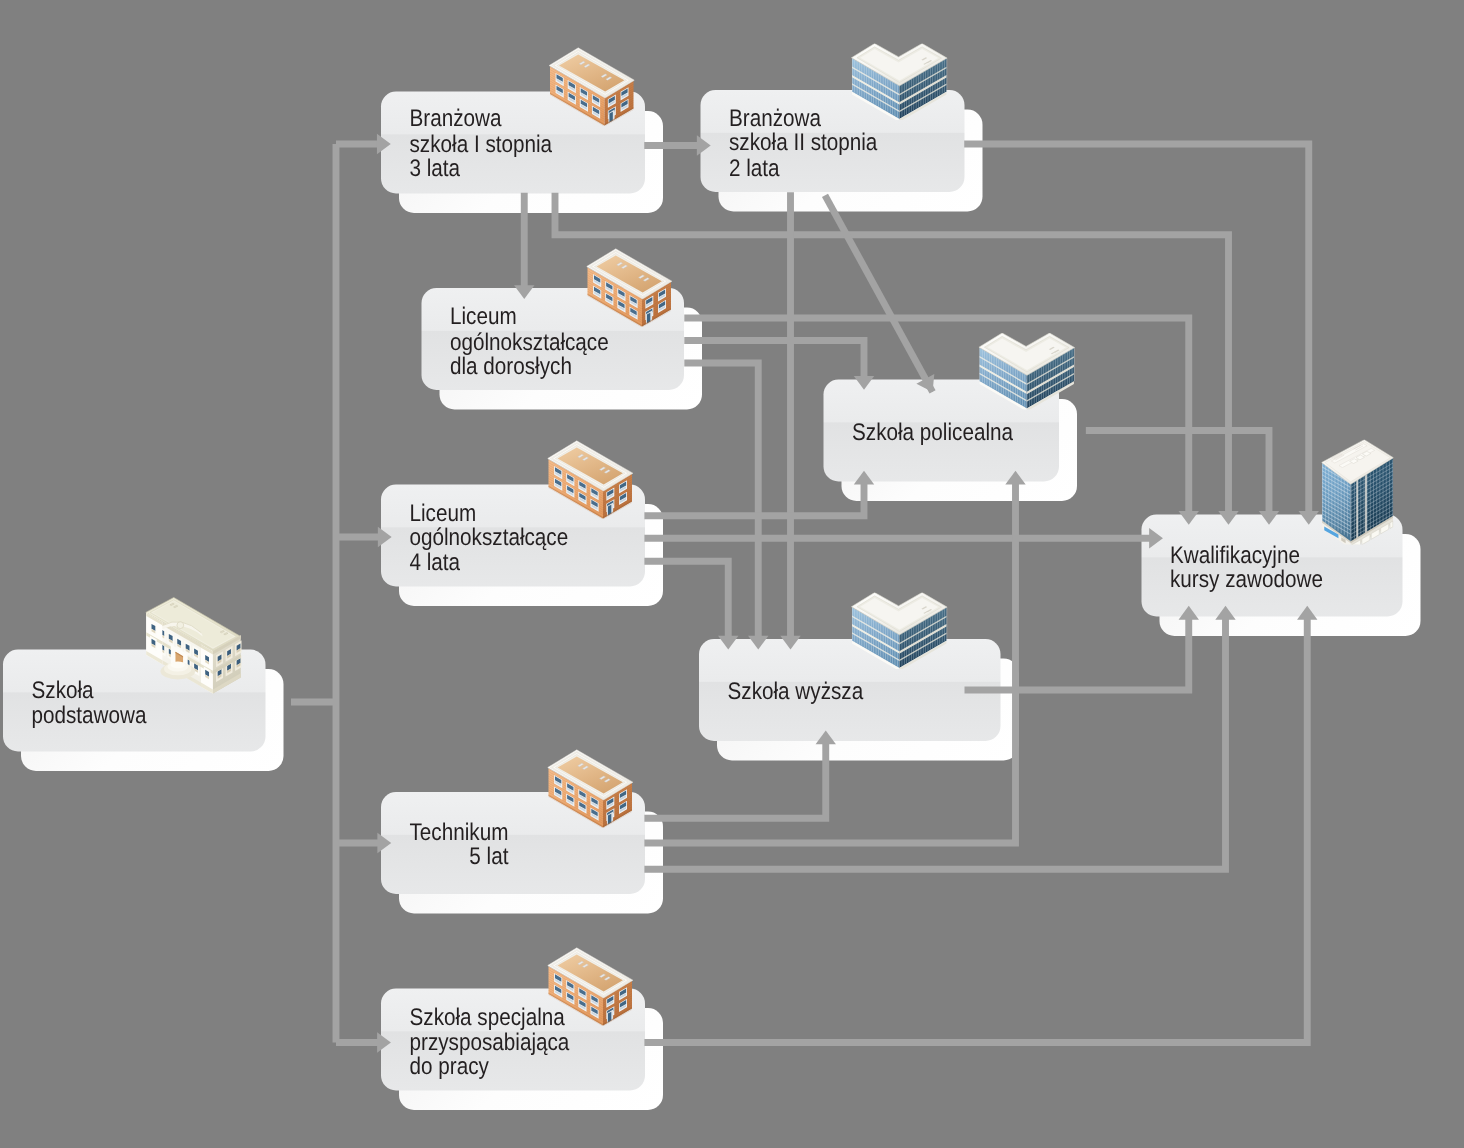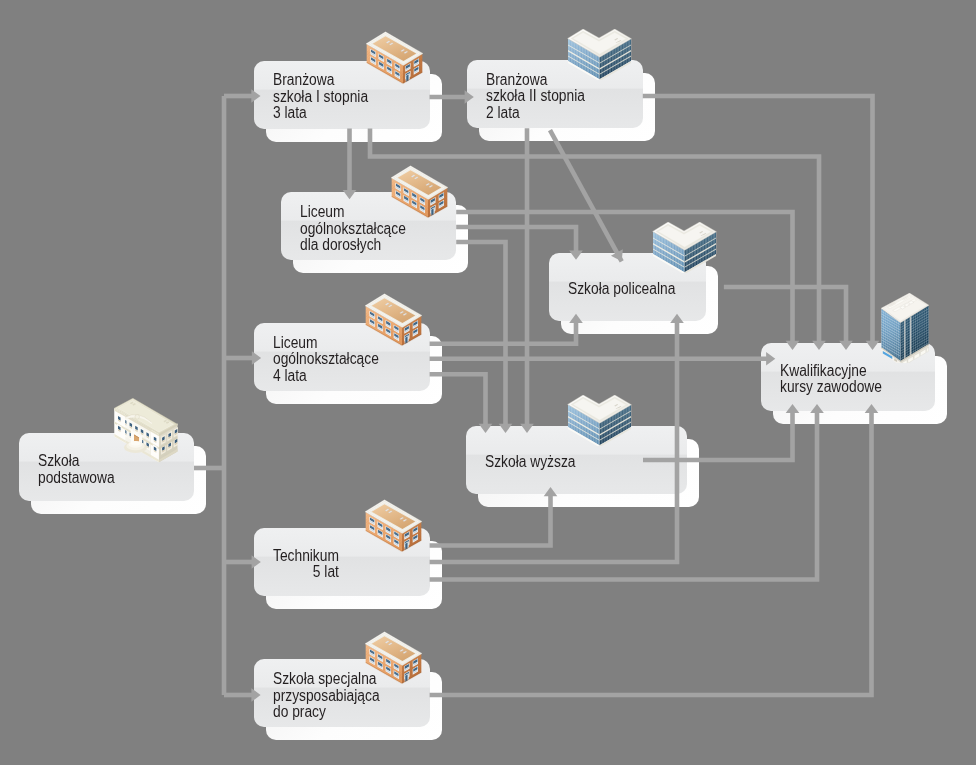--- a/index.html
+++ b/index.html
@@ -118,21 +118,21 @@
       <g>
         <path d="M 723.9 287 L 846 287 L 846 341.9" fill="none" stroke="#a3a3a3" stroke-width="4.6" stroke-linejoin="miter" stroke-linecap="butt"></path>
         <path d="M 846 349.9 L 839.2 340.7 L 852.8 340.7 Z" fill="#a3a3a3"></path>
       </g>
       <g>
         <path d="M 643 460 L 792.5 460 L 792.5 411.9" fill="none" stroke="#a3a3a3" stroke-width="4.6" stroke-linejoin="miter" stroke-linecap="butt"></path>
         <path d="M 792.5 403.9 L 785.7 413.09999999999997 L 799.3 413.09999999999997 Z" fill="#a3a3a3"></path>
       </g>
     </svg>
   <div id="nodes">
-      <div class="node" style="left: 19px; top: 433px; width: 175px; height: 68px;">
+      <div class="node" style="left: 2px; top: 433px; width: 175px; height: 68px;">
         <div class="shadow"></div>
         <div class="body"></div>
         <div class="label"><span>Szkoła
 podstawowa</span></div>
         <div class="icon" style="left: 94.5px; top: -35px; width: 64px; height: 67px;"><svg viewBox="0 0 91 95" width="64" height="67">
   <defs>
     <linearGradient id="csR" x1="0.1" y1="0" x2="0.9" y2="0.8">
       <stop offset="0" stop-color="#f0eedb"></stop>
                 <stop offset="0.5" stop-color="#eae8d3"></stop>
                 <stop offset="1" stop-color="#dfdcc4"></stop>
@@ -983,21 +983,21 @@
   <polygon points="7.4,11.9 19.4,4.6 39.4,15.8 59.1,4.6 72.6,12.2 40.2,31.0" fill="#f6f5f1"></polygon>
   <g fill="#d8d5cb">
     <polygon points="58.5,13.6 62.2,11.4 63.4,12.1 59.7,14.3"></polygon>
     <polygon points="62.6,15.9 66.3,13.7 67.5,14.4 63.8,16.6"></polygon>
     <polygon points="60.2,17.2 63.0,15.6 63.9,16.1 61.1,17.7"></polygon>
   </g>
   <polygon points="0.5,40.3 40,63.2 40,65.6 0.5,42.7" fill="#fbfaf6"></polygon>
   <polygon points="40,63.2 79.5,40.3 79.5,42.7 40,65.6" fill="#e6e4db"></polygon>
   </svg></div>
       </div>
-      <div class="node" style="left: 466.4px; top: 426px; width: 201px; height: 68px; padding-left: 20px;">
+      <div class="node" style="left: 466.4px; top: 426px; width: 201px; height: 68px;">
         <div class="shadow"></div>
         <div class="body"></div>
         <div class="label"><span>Szkoła wyższa</span></div>
         <div class="icon" style="left: 100.8px; top: -31.3px; width: 65px; height: 51px;"><svg viewBox="0 0 80 64" width="65" height="51">
   <defs>
     <linearGradient id="blA" x1="0" y1="0" x2="0.15" y2="1">
       <stop offset="0" stop-color="#9dc3de"></stop>
                 <stop offset="0.45" stop-color="#82aacb"></stop>
                 <stop offset="1" stop-color="#6391b4"></stop>
               </linearGradient>

